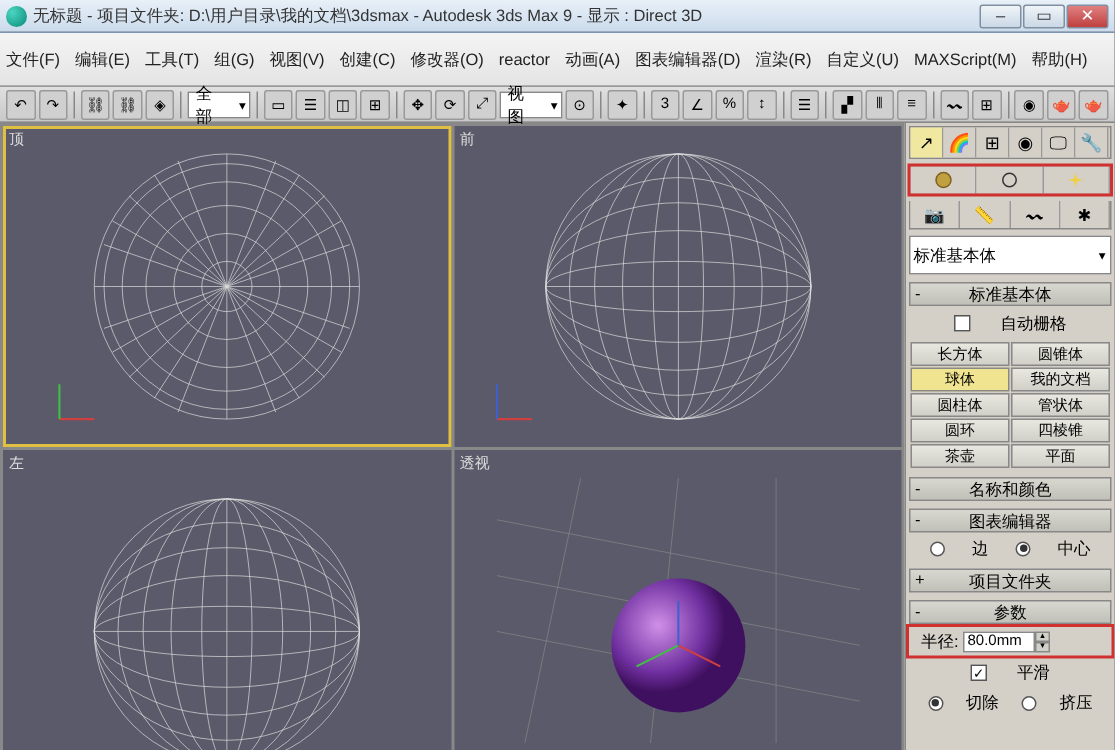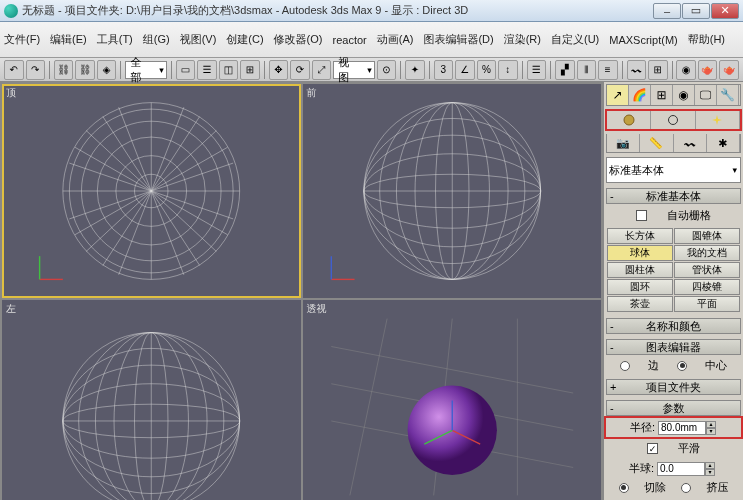--- a/index.html
+++ b/index.html
@@ -38,21 +38,21 @@
 .chk-row { display: flex; align-items: center; justify-content: center; gap: 20px; padding: 2px; }
 .chk { width: 11px; height: 11px; background: #fff; border: 1px solid #555; display: inline-flex; align-items: center; justify-content: center; font-size: 9px; }
 .btn-grid { display: grid; grid-template-columns: 1fr 1fr; gap: 1px; padding: 1px; }
 .pbtn { height: 16px; background: linear-gradient(#e8e8e0,#d0d0c8); border: 1px solid #888; display: flex; align-items: center; justify-content: center; font-size: 10px; }
 .pbtn.sel { background: #f0e490; }
 .swatch-row { display: flex; gap: 2px; padding: 2px; align-items: center; }
 .input { height: 14px; background: #fff; border: 1px solid #888; flex: 1; padding: 0 2px; font-size: 10px; }
 .radio-row { display: flex; align-items: center; gap: 2px; padding: 1px 6px; justify-content: space-around; }
 .radio { width: 10px; height: 10px; border: 1px solid #555; border-radius: 50%; background: #fff; display: inline-flex; align-items: center; justify-content: center; }
 .radio.on::after { content: ""; width: 5px; height: 5px; background: #333; border-radius: 50%; }
-.param-row { display: flex; align-items: center; gap: 3px; padding: 1px 20px; }
+.param-row { display: flex; align-items: center; gap: 3px; padding: 1px 4px; }
 .param-row .lbl { width: 28px; text-align: right; }
 .spin { display: flex; align-items: flex-start; }
 .spin .input { width: 48px; }
 .spin .arrows { display: flex; flex-direction: column; }
 .spin .arrows div { width: 10px; height: 7px; background: #d0d0c8; border: 1px solid #888; font-size: 6px; line-height: 5px; text-align: center; }
 .redbox { outline: 2px solid #d03030; outline-offset: 0px; padding: 1px; }
 </style>
 </head>
 <body>
 
@@ -319,30 +319,20 @@
               <div>▴</div>
               <div>▾</div>
             </div>
           </div>
       </div>
     </div>
     <div class="chk-row">
         <span class="chk">✓</span>
         <span>平滑</span>
       </div>
-    <div class="param-row">
-      <span class="lbl">半球:</span>
-      <div class="spin">
-          <input class="input" value="0.0" style="">
-          <div class="arrows">
-            <div>▴</div>
-            <div>▾</div>
-          </div>
-        </div>
-    </div>
     <div class="radio-row">
       <span class="radio on"></span>
         <span>切除</span>
       <span class="radio"></span>
         <span>挤压</span>
     </div>
 
   </div>
 </div>
 

